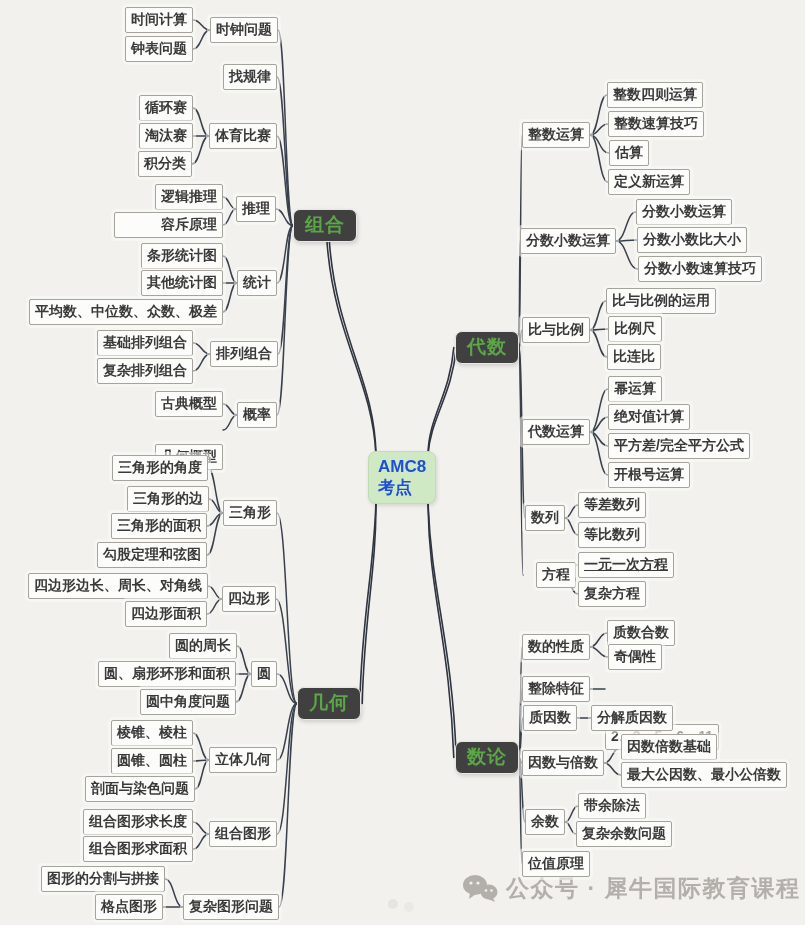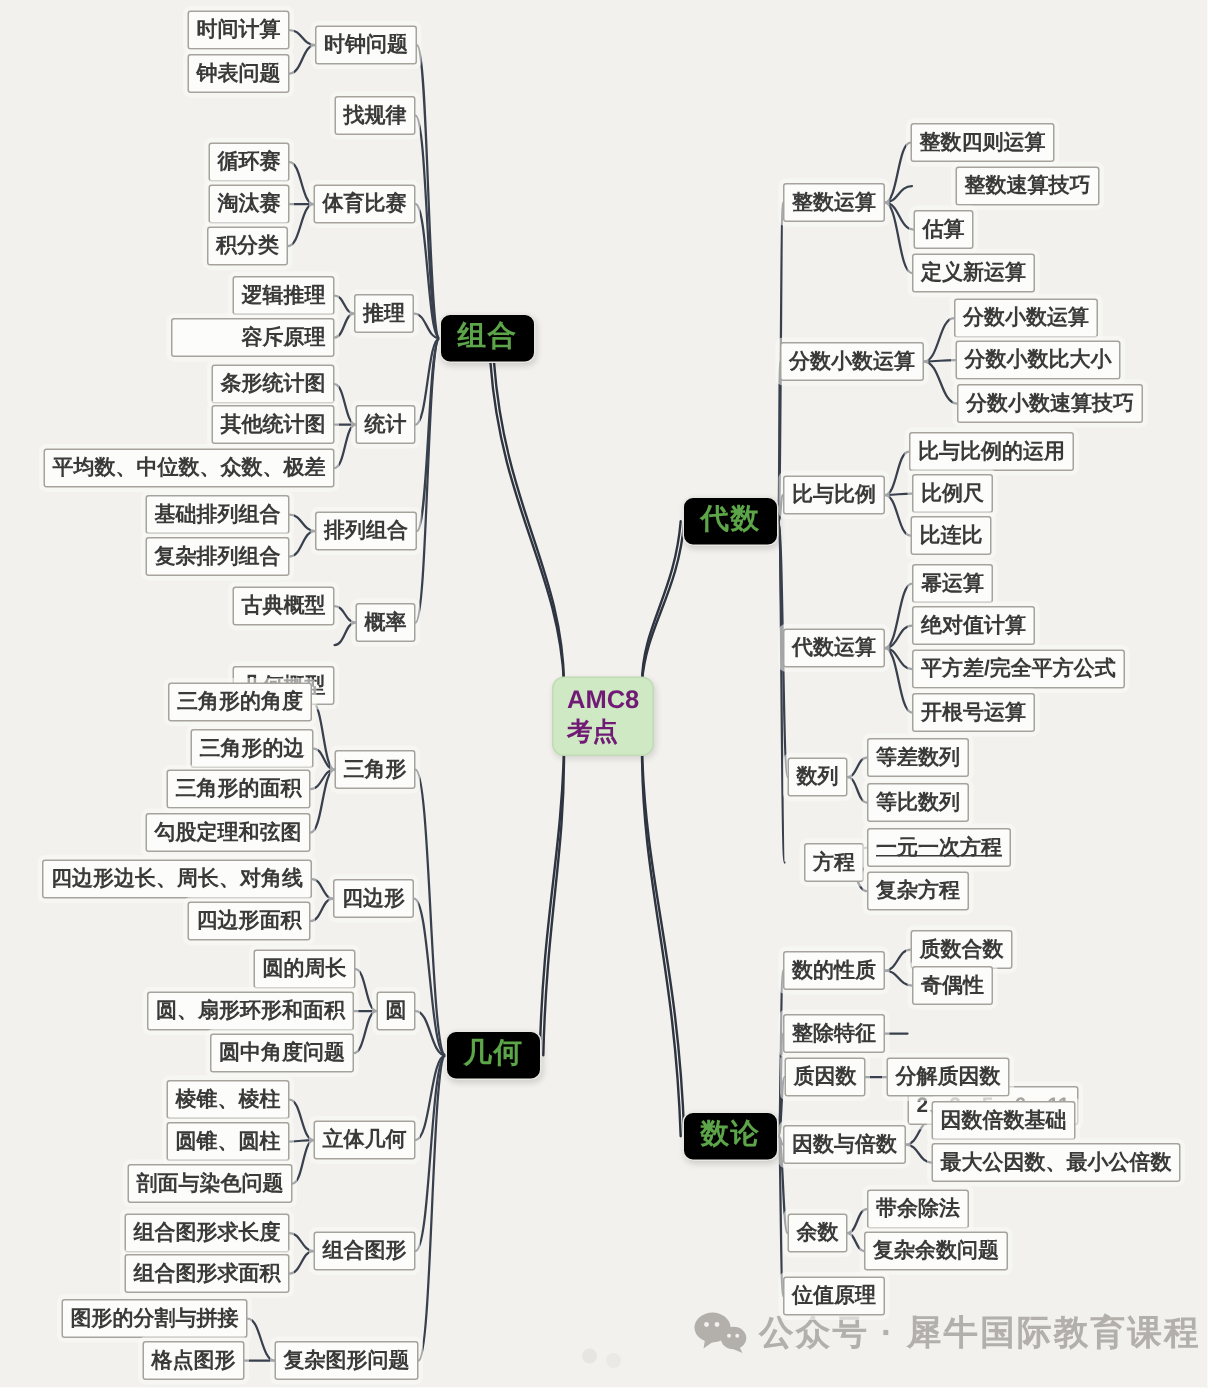--- a/index.html
+++ b/index.html
@@ -12,28 +12,28 @@
   .wire{fill:none;stroke:#39404d;stroke-width:1.5;stroke-linecap:round;}
   .main-wire{fill:none;stroke:#2e3440;stroke-width:1.6;stroke-linecap:round;}
   .box-node{
     position:absolute;white-space:nowrap;
     background:#fcfcfa;border:1px solid #a6a39d;border-radius:2px;
     padding:2px 5px 3px;font-size:14px;font-weight:bold;color:#3a3a3a;
     line-height:19px;box-shadow:0 0 0 3px rgba(249,249,246,0.55);
   }
   .branch-node{
     position:absolute;white-space:nowrap;
-    background:#000000;border:1px solid #e8e7e2;border-radius:7px;
+    background:#404040;border:1px solid #e8e7e2;border-radius:7px;
     padding:4px 11px 5px;font-size:19px;font-weight:bold;color:#5ca548;
     letter-spacing:1px;line-height:22px;box-shadow:1px 2px 4px rgba(0,0,0,0.15);
   }
   .center-node{
     position:absolute;left:368px;top:451px;
     background:#cfe9c4;border:1px solid #bfdcb2;border-radius:8px;
-    padding:4px 9px 5px;font-size:17px;font-weight:bold;color:#701a75;
+    padding:4px 9px 5px;font-size:17px;font-weight:bold;color:#1d4ed8;
     line-height:21px;box-shadow:1px 2px 4px rgba(0,0,0,0.12);
   }
   .watermark{
     position:absolute;left:462px;top:874px;display:flex;align-items:center;gap:8px;
     color:#b3b0ac;font-size:23px;font-weight:bold;letter-spacing:1.5px;line-height:26px;
   }
   .wm-icon{flex:0 0 auto;}
   .bg-dot{position:absolute;width:10px;height:10px;border-radius:50%;background:#e7e5e1;}
 </style>
 </head>
@@ -171,21 +171,21 @@
     <div class="box-node" style="top: 299px; right: 582px;">平均数、中位数、众数、极差</div>
     <div class="box-node" style="top: 341px; right: 527px;">排列组合</div>
     <div class="box-node" style="top: 330px; right: 612px;">基础排列组合</div>
     <div class="box-node" style="top: 358px; right: 612px;">复杂排列组合</div>
     <div class="box-node" style="top: 402px; right: 528px;">概率</div>
     <div class="box-node" style="top: 391px; right: 582px;">古典概型</div>
     <div class="box-node" style="top: 417px; right: 582px; margin-top: 27px;">几何概型</div>
     <div class="branch-node" style="left: 455px; top: 331px;">代数</div>
     <div class="box-node" style="top: 122px; left: 522px;">整数运算</div>
     <div class="box-node" style="top: 82px; left: 607px;">整数四则运算</div>
-    <div class="box-node" style="top: 111px; left: 608px; margin-left: 29px;">整数速算技巧</div>
+    <div class="box-node" style="top: 111px; left: 608px;">整数速算技巧</div>
     <div class="box-node" style="top: 140px; left: 609px;">估算</div>
     <div class="box-node" style="top: 169px; left: 608px;">定义新运算</div>
     <div class="box-node" style="top: 228px; left: 520px;">分数小数运算</div>
     <div class="box-node" style="top: 199px; left: 636px;">分数小数运算</div>
     <div class="box-node" style="top: 227px; left: 637px;">分数小数比大小</div>
     <div class="box-node" style="top: 256px; left: 638px;">分数小数速算技巧</div>
     <div class="box-node" style="top: 317px; left: 522px;">比与比例</div>
     <div class="box-node" style="top: 288px; left: 606px;">比与比例的运用</div>
     <div class="box-node" style="top: 316px; left: 608px;">比例尺</div>
     <div class="box-node" style="top: 344px; left: 607px;">比连比</div>

